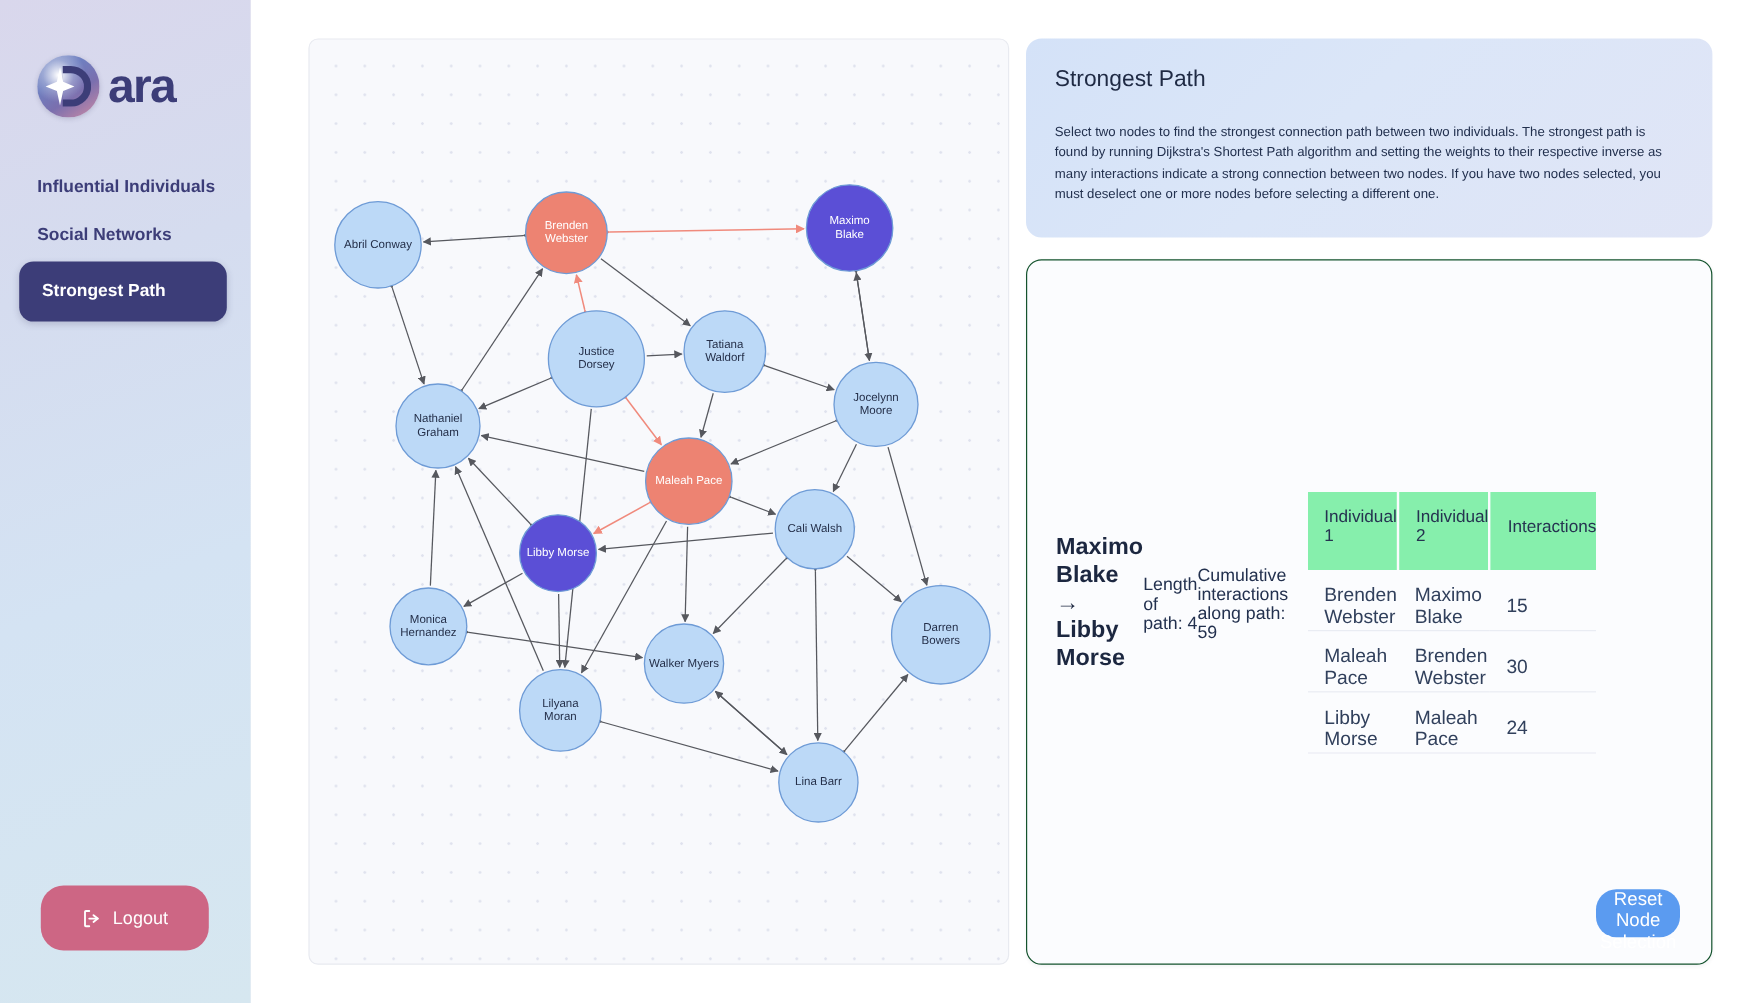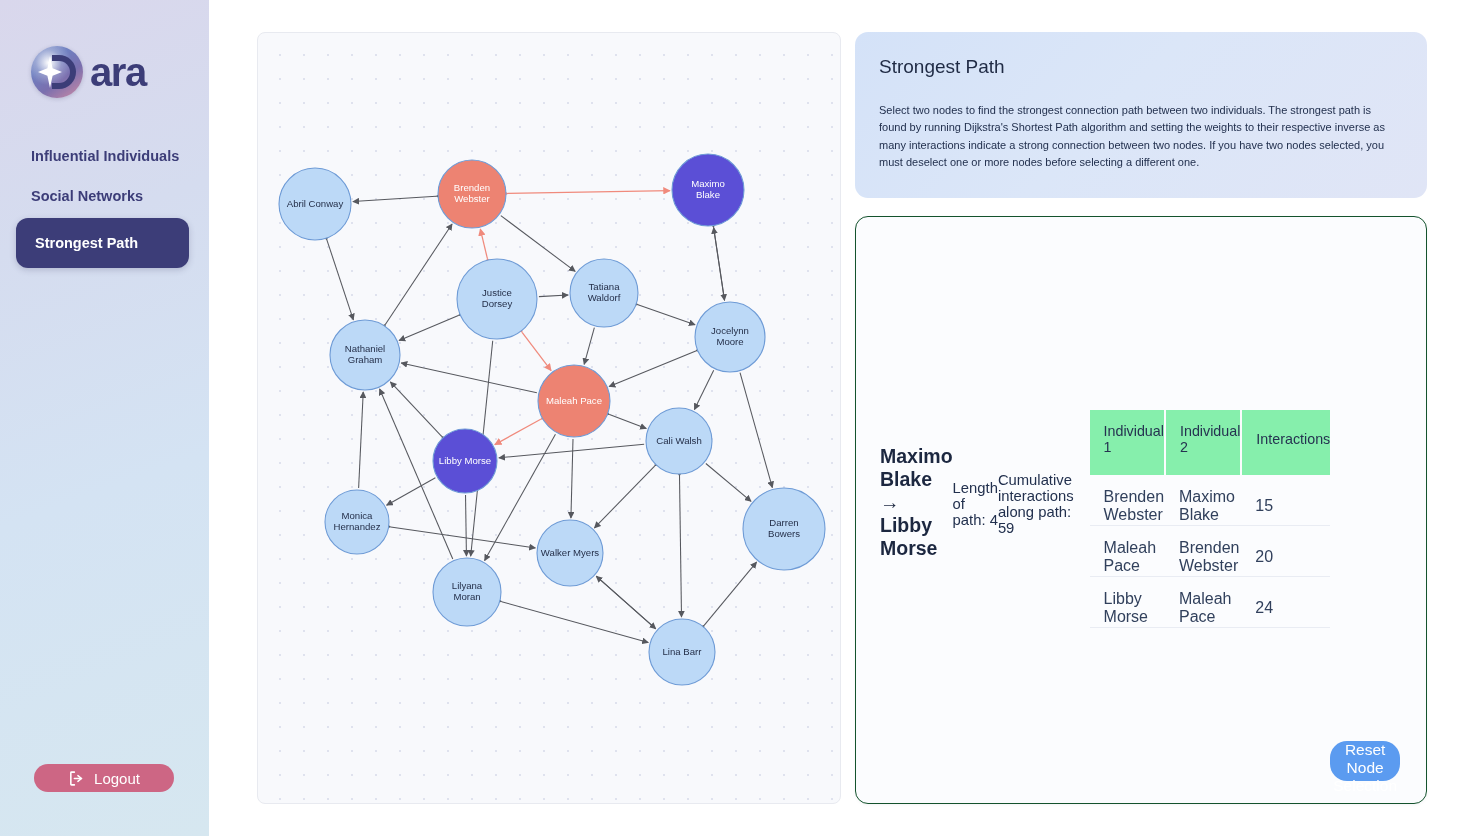--- a/index.html
+++ b/index.html
@@ -55,21 +55,21 @@
     margin-bottom: 4px;
   }
   .nav-item.active {
     background: #3c3d78; color: #ffffff;
     border-radius: 12px; margin: 0 20px 0 16px;
     padding: 16px 0 16px 19px;
     box-shadow: 0 2px 6px rgba(50,50,90,0.22);
   }
   .logout-btn {
     position: absolute; left: 34px; bottom: 44px;
-    width: 140px; height: 28px; border: none; cursor: pointer;
+    width: 140px; height: 54px; border: none; cursor: pointer;
     background: #cd6684; color: #fff; border-radius: 19px;
     display: flex; align-items: center; justify-content: center; gap: 9px;
     font-size: 15px; font-family: "Liberation Sans", sans-serif;
   }
 
   
   .main {
     flex: 1; background: #ffffff; position: relative;
     display: flex; padding: 32px 48px 32px 48px; gap: 14px;
   }
@@ -313,21 +313,21 @@
           </thead>
           <tbody id="path-tbody">
               <tr>
                 <td>Brenden Webster</td>
                 <td>Maximo Blake</td>
                 <td>15</td>
               </tr>
               <tr>
                 <td>Maleah Pace</td>
                 <td>Brenden Webster</td>
-                <td>20</td>
+                <td>30</td>
               </tr>
               <tr>
                 <td>Libby Morse</td>
                 <td>Maleah Pace</td>
                 <td>24</td>
               </tr>
             </tbody>
         </table>
 
         <button class="reset-btn">Reset Node Selection</button>

